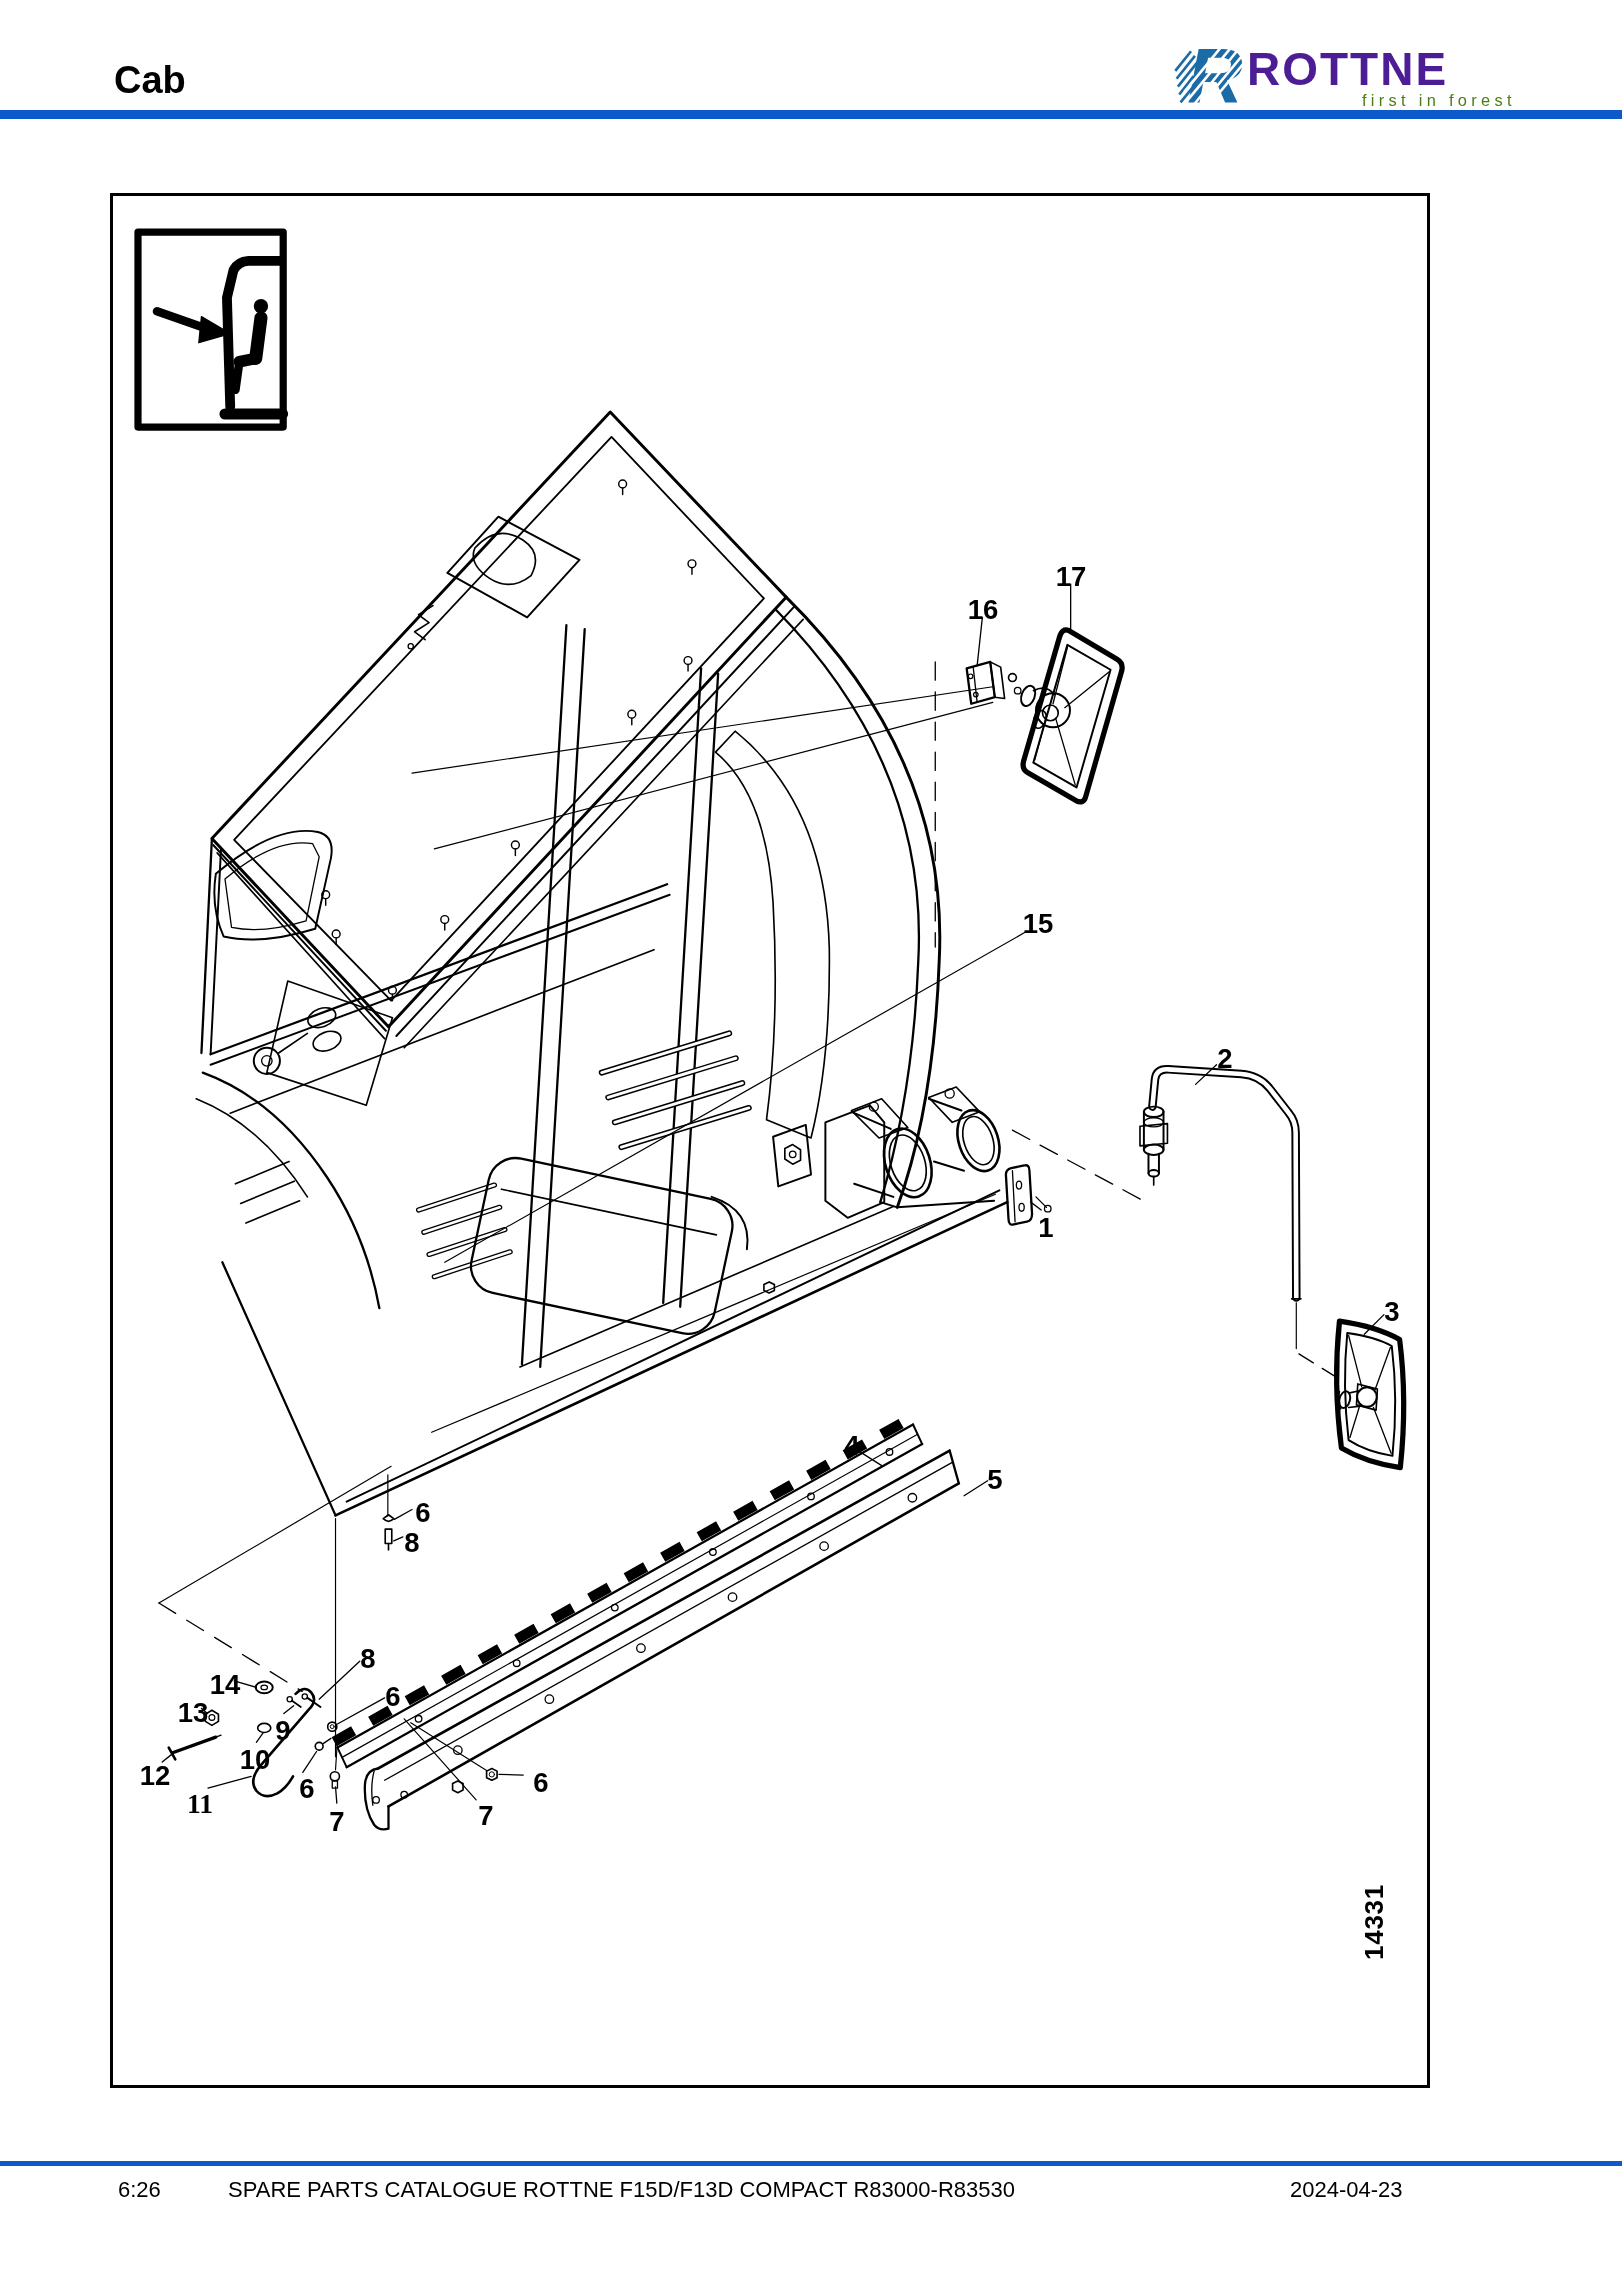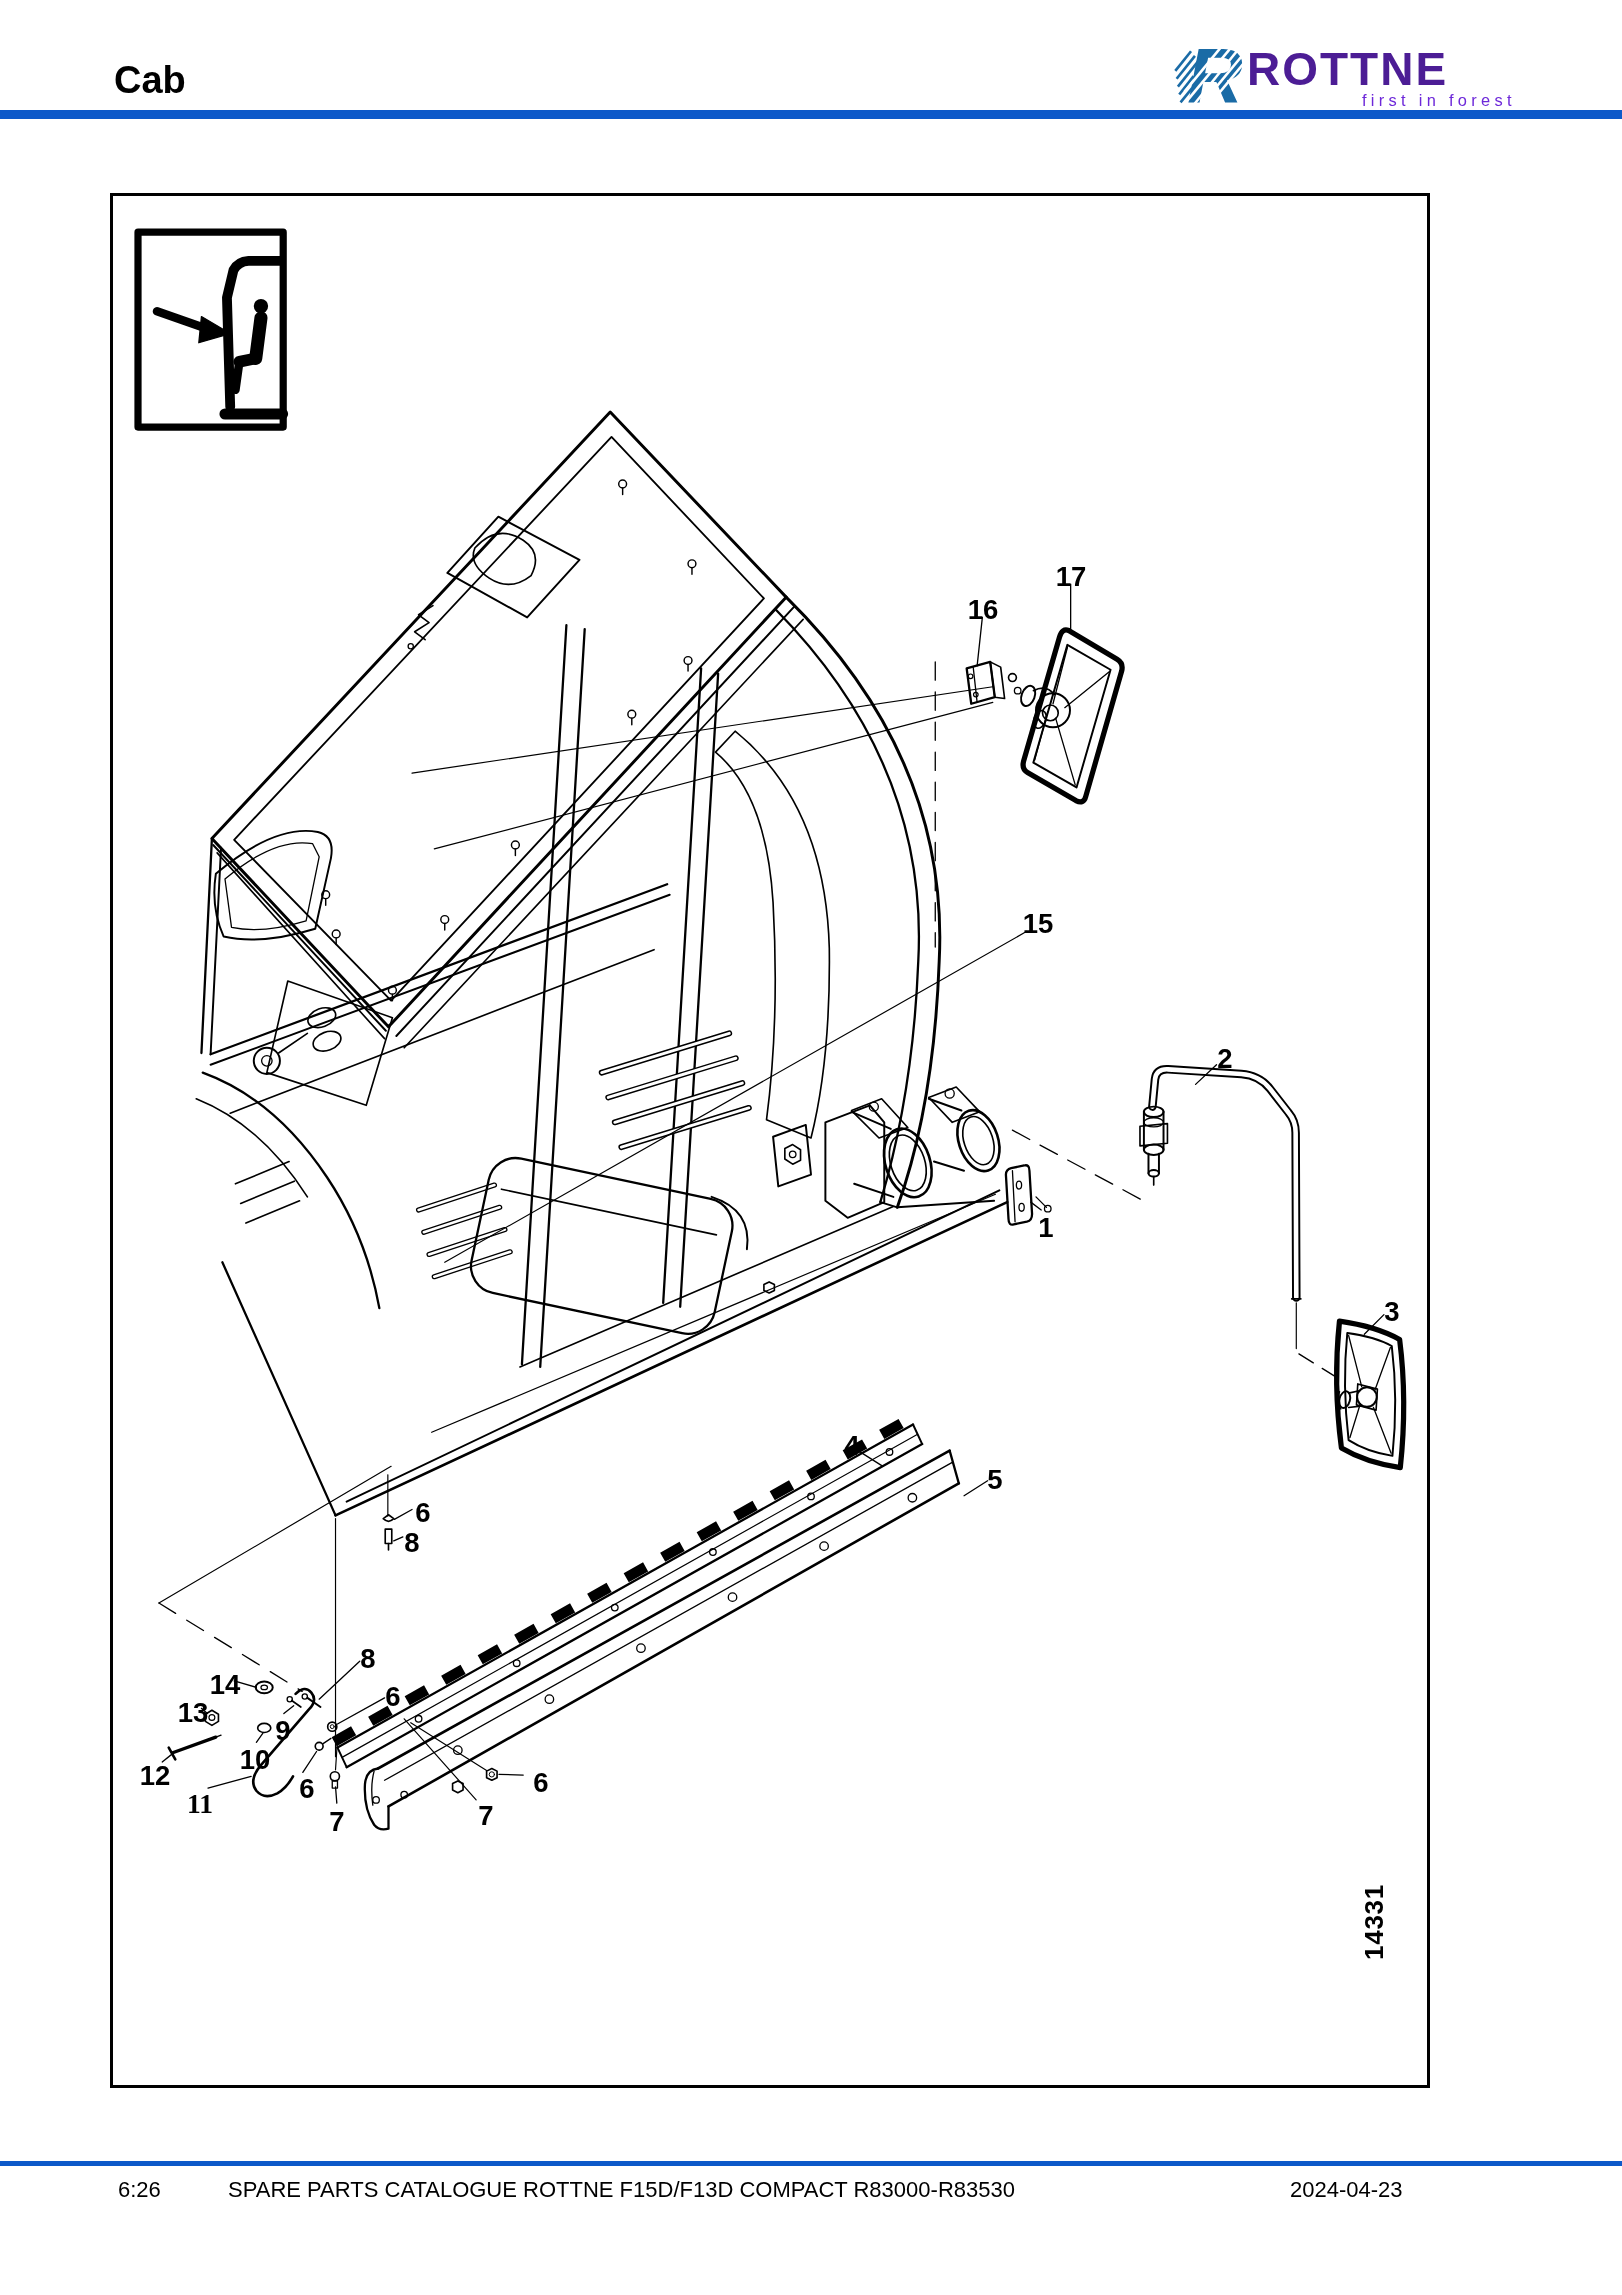--- a/index.html
+++ b/index.html
@@ -47,21 +47,21 @@
     <text x="20" y="104" font-family="Liberation Sans, sans-serif" font-weight="800" font-size="118" fill="#1a6ba6" font-style="italic">R</text>
     <g stroke="#ffffff" stroke-width="4" fill="none">
       <line x1="22" y1="118" x2="112" y2="6"></line>
       <line x1="32" y1="120" x2="118" y2="16"></line>
       <line x1="44" y1="120" x2="120" y2="28"></line>
       <line x1="18" y1="104" x2="104" y2="0"></line>
       <line x1="16" y1="88" x2="88" y2="0"></line>
     </g>
   </svg>
   <div class="abs" id="logo-word" style="color:#4c1d95;text-align:center;">ROTTNE</div>
-  <div class="abs" id="logo-tagline" style="color:#6d28d9;">first in forest</div>
+  <div class="abs" id="logo-tagline" style="color:#4d7c0f;">first in forest</div>
 </div>
 
 <div class="abs" id="top-rule" style="background:#0d59c9;"></div>
 
 <div class="abs" id="frame"></div>
 
 <svg class="abs" id="drawing" viewBox="0 0 2480 3509">
   <g fill="none" stroke="#000" stroke-linecap="round" stroke-linejoin="round">
 
     <g>

